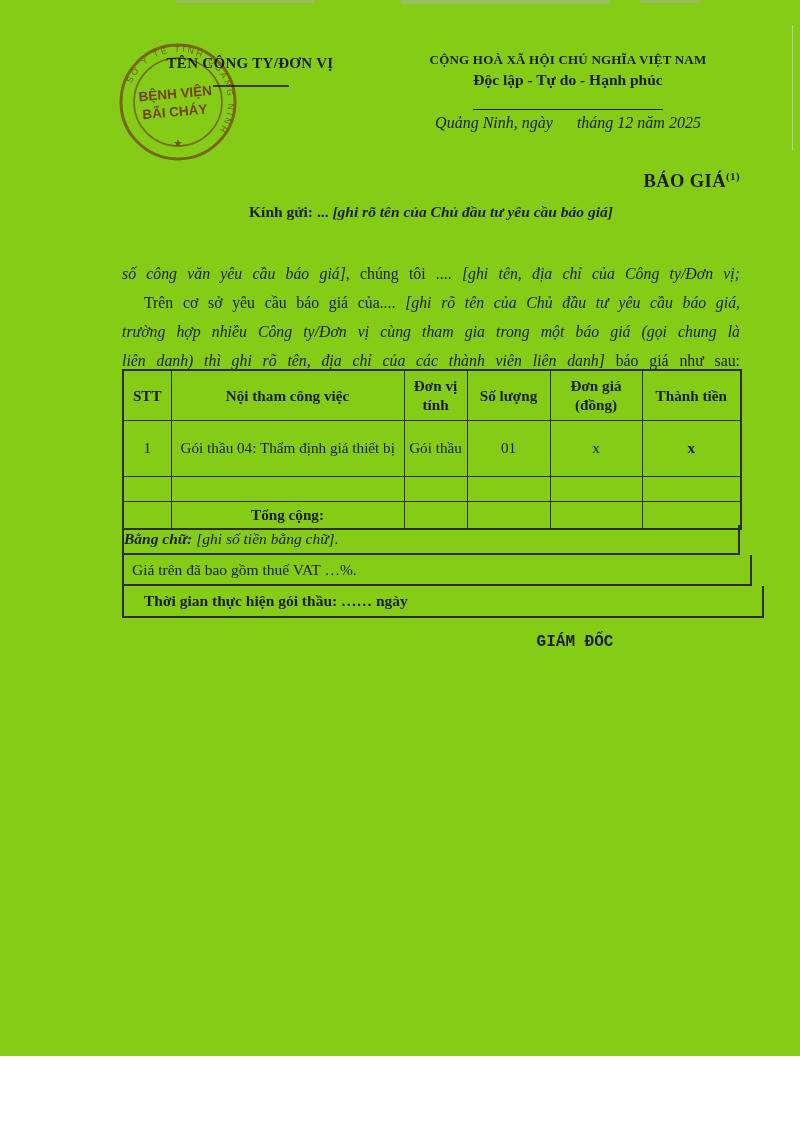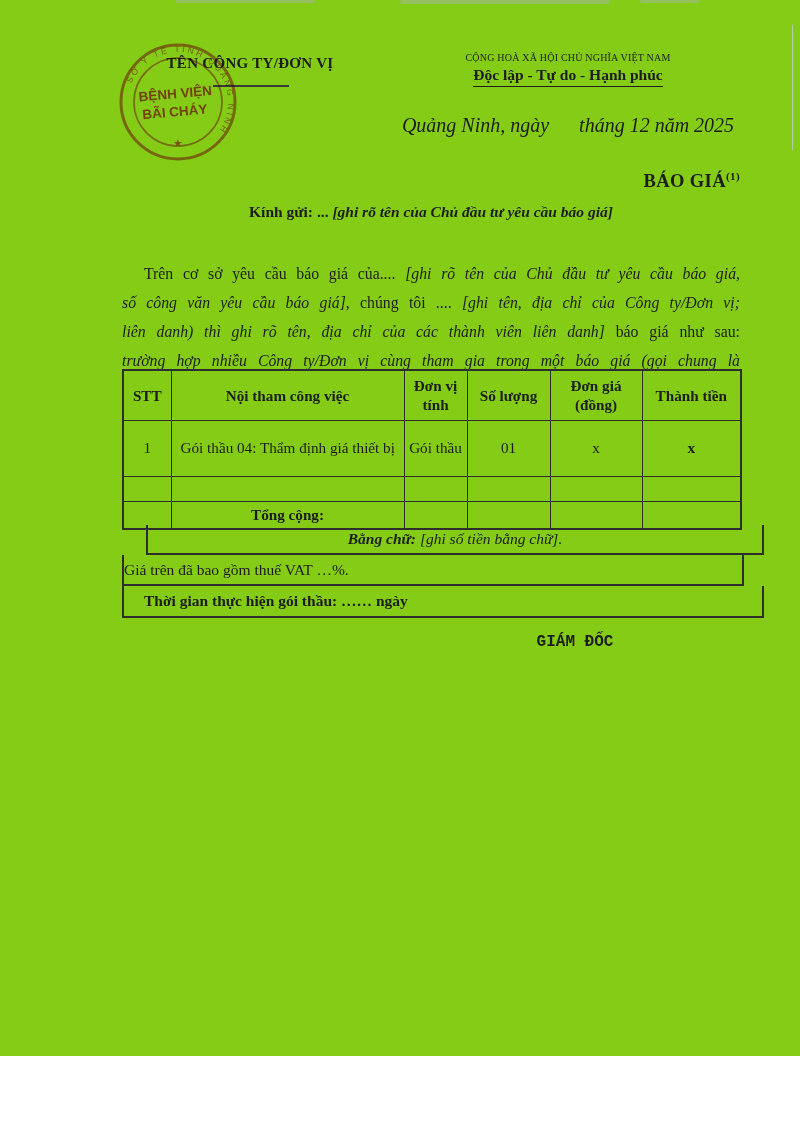--- a/index.html
+++ b/index.html
@@ -15,26 +15,26 @@
   .smudge{position:absolute;background:#a9b2ba;opacity:.45;border-radius:2px;}
   .edge-line{position:absolute;width:1px;background:#c6cbd1;opacity:.8;}
   
   .company{
     position:absolute;left:150px;top:55px;width:200px;
     text-align:center;font-weight:bold;font-size:15px;letter-spacing:.3px;
   }
   .company-underline{position:absolute;left:213px;top:85px;width:76px;height:2px;background:#3a3a3a;}
   .stamp{position:absolute;left:116px;top:40px;mix-blend-mode:multiply;}
   .national{position:absolute;left:398px;top:52px;width:340px;text-align:center;}
-  .national .l1{font-weight:normal;font-size:10px;letter-spacing:.2px;}
+  .national .l1{font-weight:bold;font-size:13px;letter-spacing:.2px;}
   .national .l2{font-weight:bold;font-size:15.5px;margin-top:3px;display:inline-block;
-                border-bottom:1.6px solid #1d1d1d;padding-bottom:2px;}
+                border-bottom:1.6px solid #1d1d1d;padding-bottom:20px;}
   .dateline{
     position:absolute;left:398px;top:114px;width:340px;text-align:center;
-    font-style:italic;font-size:20px;white-space:pre;
+    font-style:italic;font-size:16px;white-space:pre;
   }
   
   .doc-title{position:absolute;left:122px;top:170px;width:618px;text-align:right;
              font-weight:bold;font-size:18.5px;letter-spacing:.4px;}
   .doc-title sup{font-size:11px;}
   .salutation{position:absolute;left:122px;top:203px;width:618px;text-align:center;
               font-weight:bold;font-size:15.5px;}
   .salutation .it{font-style:italic;}
   
   .body-par{position:absolute;left:122px;top:259px;width:618px;font-size:15.8px;}
@@ -58,22 +58,22 @@
   .total-row{height:28px;}
   .c-center{text-align:center;}
   .c-left{text-align:left;padding-left:9px !important;line-height:1.3;}
   .bold{font-weight:bold;}
   .full-row{
     position:absolute;left:122px;width:614px;
     border:2px solid #2e2e2e;border-top:none;
     font-size:15.5px;display:flex;align-items:center;
     background:transparent;
   }
-  .row-inwords{top:525px;height:28px;justify-content:center;font-style:italic;margin-left:24px;}
-  .row-vat{top:555px;height:29px;width:618px;}
+  .row-inwords{top:525px;height:28px;justify-content:flex-start;font-style:italic;}
+  .row-vat{top:555px;height:29px;padding-left:8px;width:618px;}
   .row-duration{top:586px;height:30px;padding-left:20px;width:618px;font-weight:bold;}
   
   .signature{position:absolute;left:450px;top:624px;width:250px;text-align:center;
              font-weight:bold;font-size:16px;}
   .signature .s2{margin-top:9px;font-family:Liberation Mono, monospace;}
   
   .wm-band{position:absolute;left:295px;top:1086px;width:500px;height:12px;background:#ebebeb;opacity:.7;}
   .watermark{
     position:absolute;left:320px;top:1099px;
     font-family:"DejaVu Sans","Liberation Sans",sans-serif;
@@ -118,24 +118,24 @@
 
   <div class="doc-title">
     <span>BÁO GIÁ</span><sup>(1)</sup>
   </div>
 
   <div class="salutation">
     <span>Kính gửi: ... </span><span class="it">[ghi rõ tên của Chủ đầu tư yêu cầu báo giá]</span>
   </div>
 
   <div class="body-par">
+    <div class="ln"><span class="it">số công văn yêu cầu báo giá]</span><span>, chúng tôi .... </span><span class="it">[ghi tên, địa chỉ của Công ty/Đơn vị;</span></div>
     <div class="ln ln1"><span>Trên cơ sở yêu cầu báo giá của.... </span><span class="it">[ghi rõ tên của Chủ đầu tư yêu cầu báo giá,</span></div>
-    <div class="ln"><span class="it">số công văn yêu cầu báo giá]</span><span>, chúng tôi .... </span><span class="it">[ghi tên, địa chỉ của Công ty/Đơn vị;</span></div>
+    <div class="ln"><span class="it">trường hợp nhiều Công ty/Đơn vị cùng tham gia trong một báo giá (gọi chung là</span></div>
     <div class="ln"><span class="it">liên danh) thì ghi rõ tên, địa chỉ của các thành viên liên danh]</span><span> báo giá như sau:</span></div>
-    <div class="ln"><span class="it">trường hợp nhiều Công ty/Đơn vị cùng tham gia trong một báo giá (gọi chung là</span></div>
   </div>
 
   <table class="quote-table">
     <colgroup>
       <col style="width:48px">
         <col style="width:233px">
         <col style="width:63px">
       <col style="width:83px">
         <col style="width:92px">
         <col style="width:99px">

